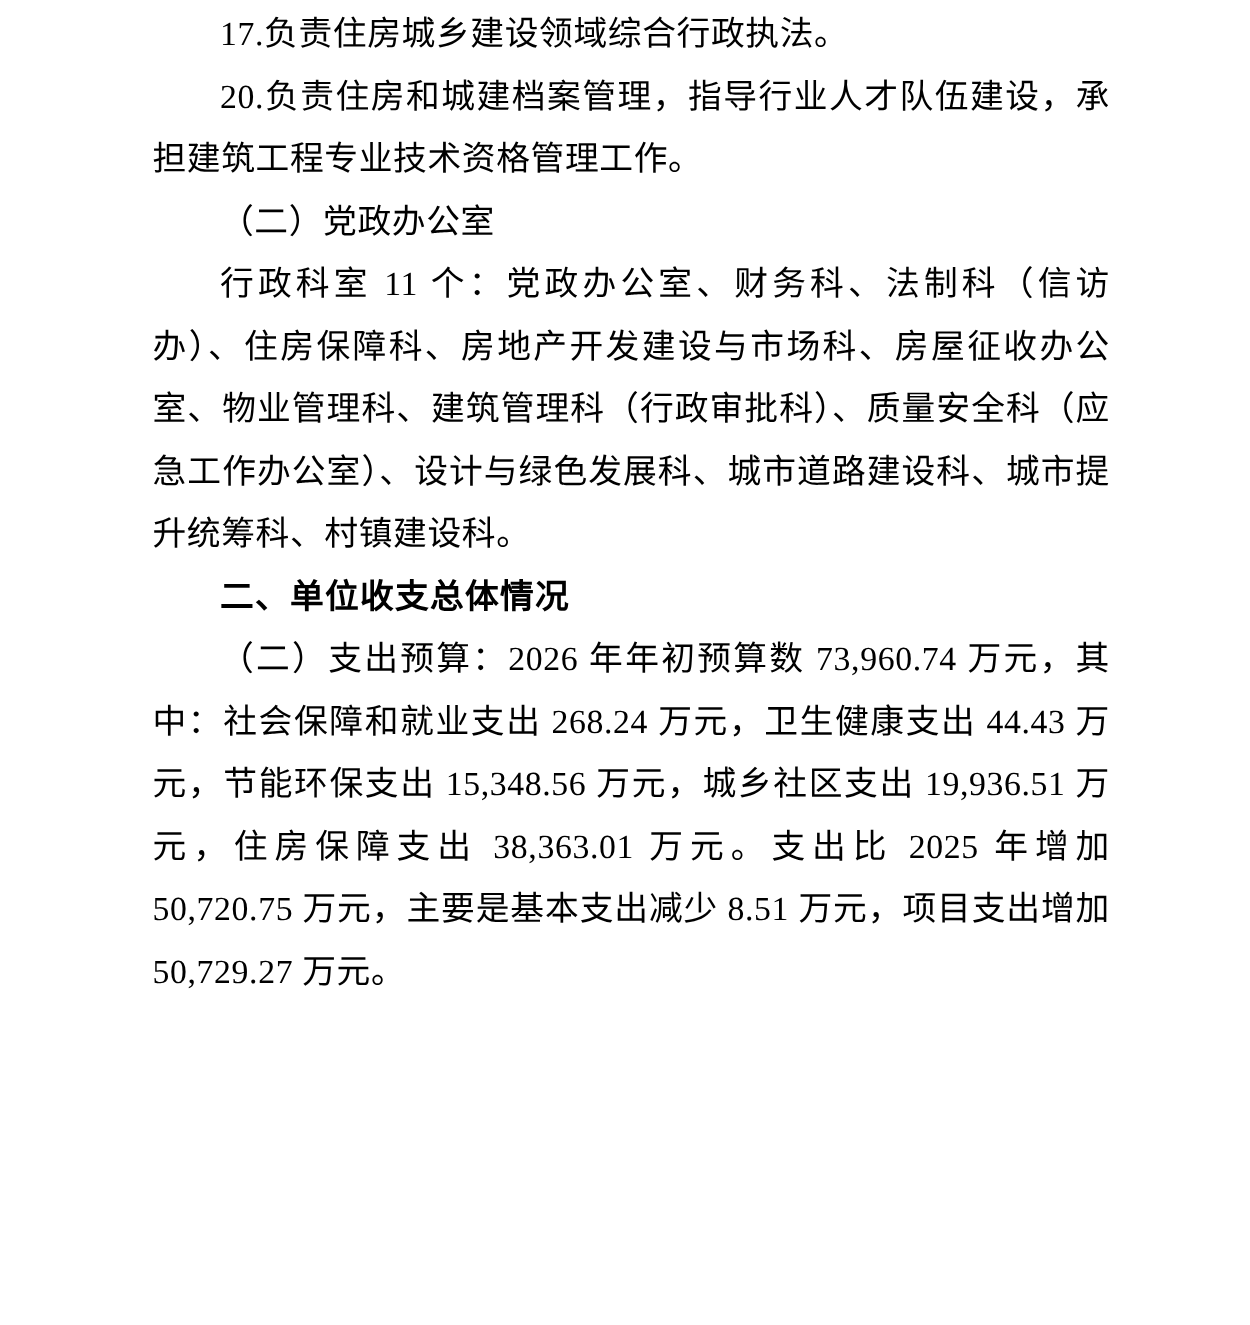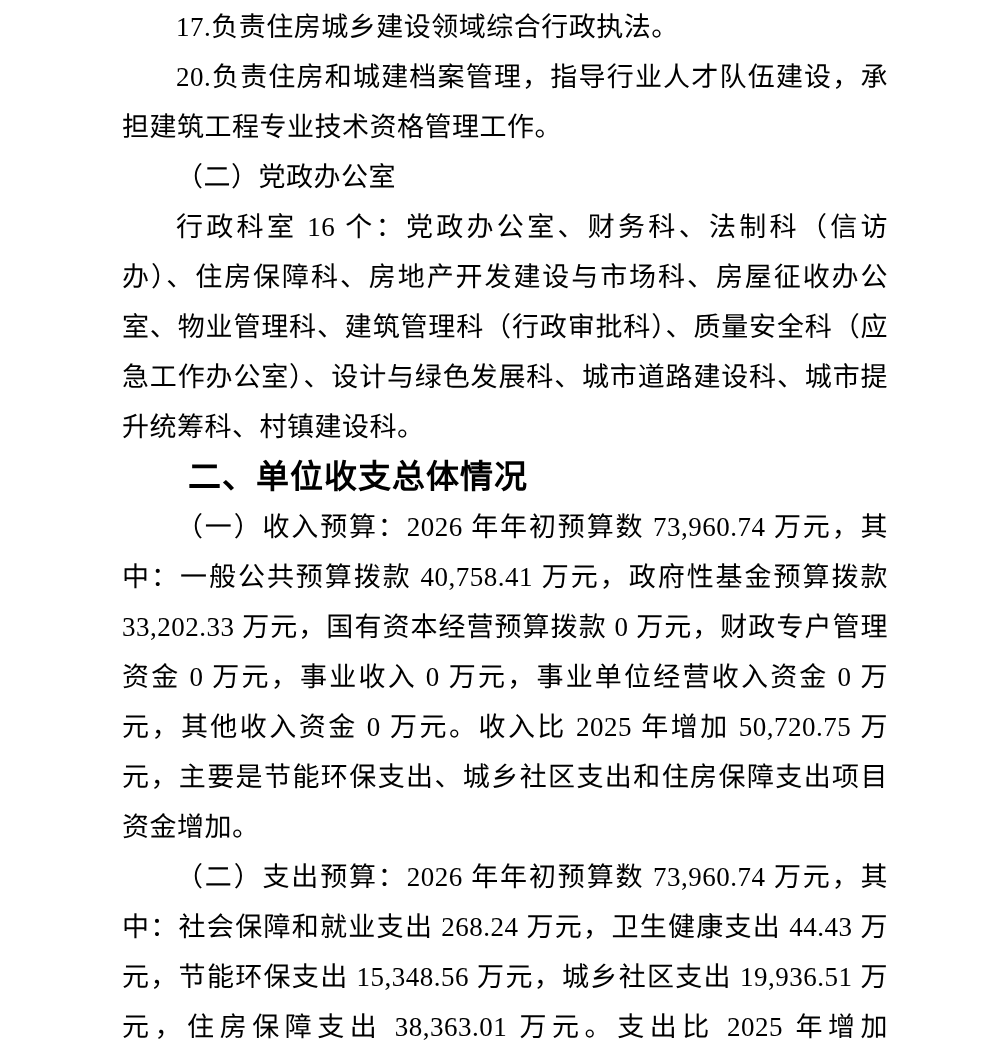--- a/index.html
+++ b/index.html
@@ -34,30 +34,29 @@
     line-height: 50px;
     text-align: justify;
     text-justify: inter-ideograph;
     text-indent: 2em;
     letter-spacing: 0.5px;
     word-break: break-word;
   }
   .para.heading {
     font-family: "Liberation Sans", "DejaVu Sans", sans-serif;
     font-weight: bold;
-    font-size: 33px;
+    font-size: 27px;
     letter-spacing: 1px;
   }
 </style>
 </head>
 <body>
 
 <div class="page">
   <div class="content">
     <p class="para">17.负责住房城乡建设领域综合行政执法。</p>
     <p class="para">20.负责住房和城建档案管理，指导行业人才队伍建设，承担建筑工程专业技术资格管理工作。</p>
     <p class="para">（二）党政办公室</p>
-    <p class="para">行政科室 16 个：党政办公室、财务科、法制科（信访办）、住房保障科、房地产开发建设与市场科、房屋征收办公室、物业管理科、建筑管理科（行政审批科）、质量安全科（应急工作办公室）、设计与绿色发展科、城市道路建设科、城市提升统筹科、村镇建设科。</p>
+    <p class="para">行政科室 11 个：党政办公室、财务科、法制科（信访办）、住房保障科、房地产开发建设与市场科、房屋征收办公室、物业管理科、建筑管理科（行政审批科）、质量安全科（应急工作办公室）、设计与绿色发展科、城市道路建设科、城市提升统筹科、村镇建设科。</p>
     <p class="para heading">二、单位收支总体情况</p>
-    <p class="para">（一）收入预算：2026 年年初预算数 73,960.74 万元，其中：一般公共预算拨款 40,758.41 万元，政府性基金预算拨款 33,202.33 万元，国有资本经营预算拨款 0 万元，财政专户管理资金 0 万元，事业收入 0 万元，事业单位经营收入资金 0 万元，其他收入资金 0 万元。收入比 2025 年增加 50,720.75 万元，主要是节能环保支出、城乡社区支出和住房保障支出项目资金增加。</p>
     <p class="para">（二）支出预算：2026 年年初预算数 73,960.74 万元，其中：社会保障和就业支出 268.24 万元，卫生健康支出 44.43 万元，节能环保支出 15,348.56 万元，城乡社区支出 19,936.51 万元，住房保障支出 38,363.01 万元。支出比 2025 年增加 50,720.75 万元，主要是基本支出减少 8.51 万元，项目支出增加 50,729.27 万元。</p>
   </div>
 </div>
 
 </body></html>

